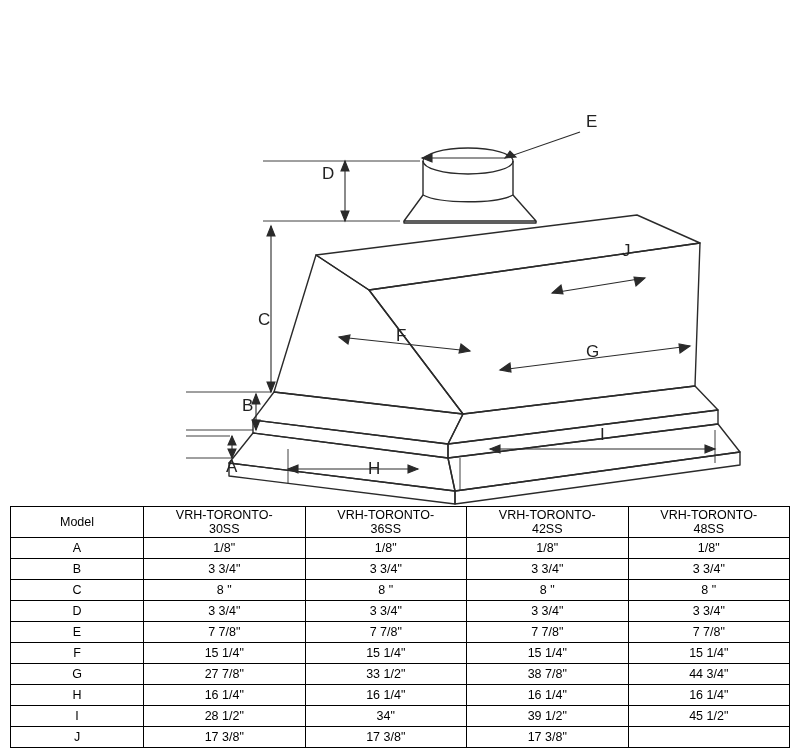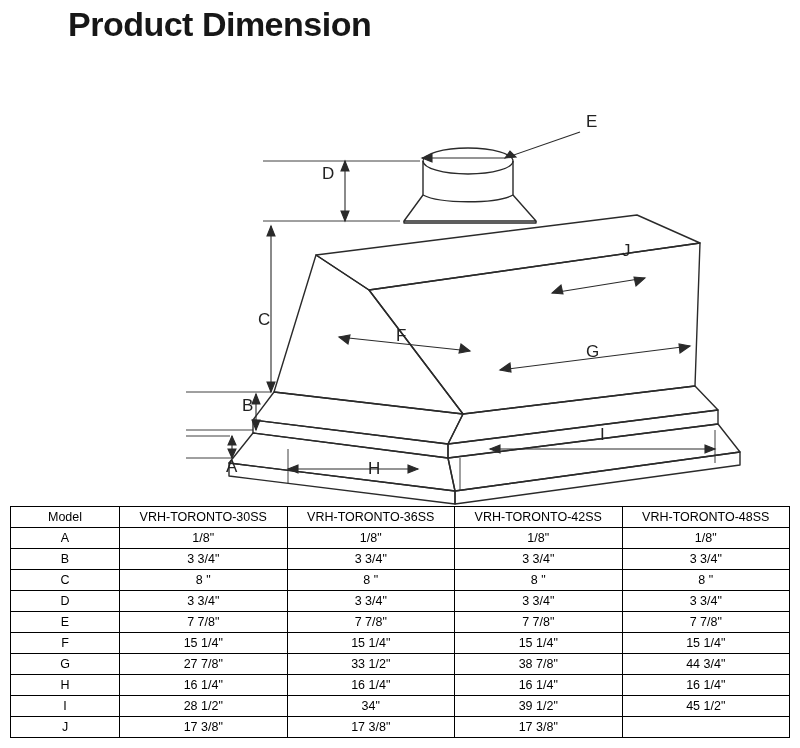--- a/index.html
+++ b/index.html
@@ -45,21 +45,21 @@
     left: 10px;
     top: 506px;
     width: 780px;
     border-collapse: collapse;
     font-size: 12.5px;
   }
   #dimension-table th,
   #dimension-table td {
     border: 1px solid #000000;
     text-align: center;
-    padding: 1px 6px;
+    padding: 1px 18px;
     height: 18px;
     font-weight: normal;
     color: #000000;
   }
   #dimension-table th {
     font-weight: normal;
   }
   #dimension-table td.model-col,
   #dimension-table th.model-col {
     width: 96px;
@@ -68,21 +68,20 @@
     font-family: "Liberation Sans", sans-serif;
     font-size: 17px;
     fill: #222222;
   }
 </style>
 </head>
 <body>
 
 <div id="page">
 
-  <div id="title">Product Dimension</div>
 
   <div id="drawing-area">
     <svg width="800" height="448" viewBox="0 0 800 448" xmlns="http://www.w3.org/2000/svg">
       <g fill="none" stroke="#2a2a2a" stroke-width="1.4" stroke-linejoin="round">
 
         <ellipse cx="468" cy="103" rx="45" ry="13"></ellipse>
         <path d="M423 103 L423 137 M513 103 L513 137"></path>
         <path d="M423 137 C 440 146, 496 146, 513 137"></path>
 
         <path d="M409 163 L399 163 L399 157 L409 157 Z" opacity="0"></path>

